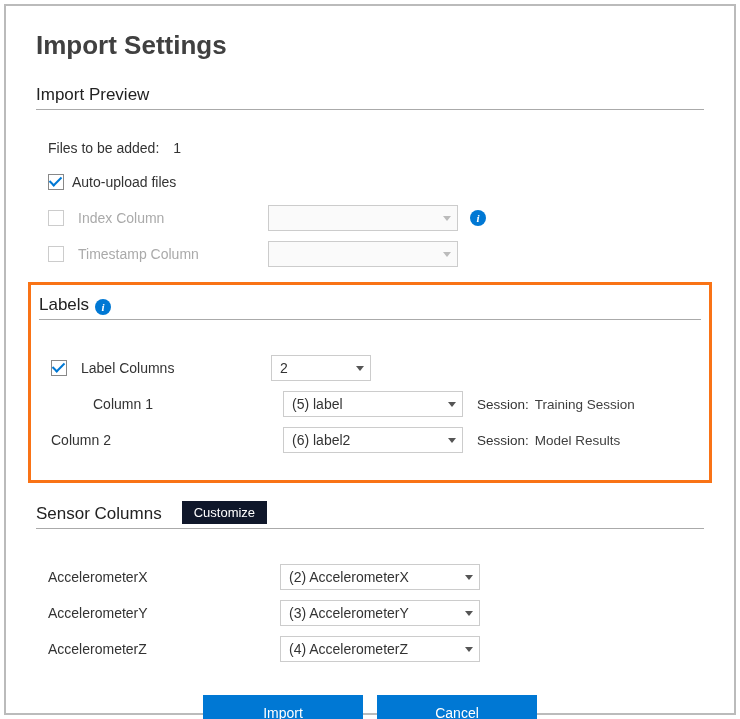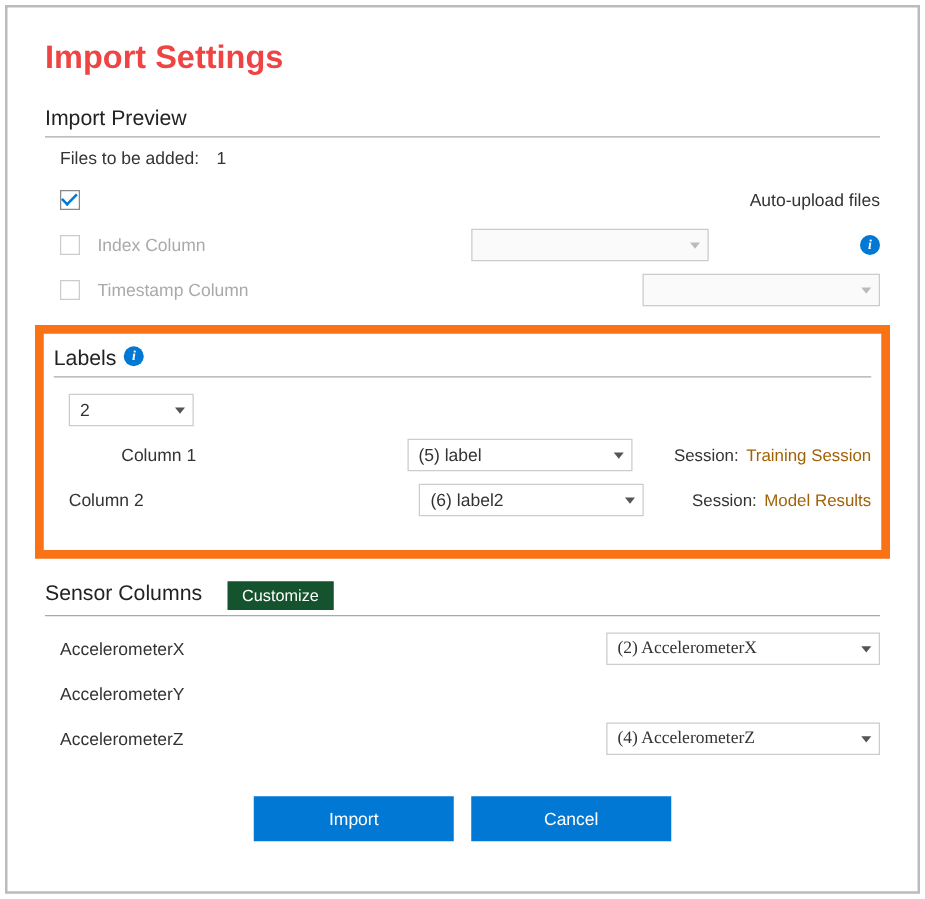--- a/index.html
+++ b/index.html
@@ -10,41 +10,40 @@
       background: #fff;
       padding: 4px;
     }
     .outer {
       border: 2px solid #bbb;
       padding: 24px 30px 24px 30px;
       width: 732px;
       height: 711px;
     }
     .page-title {
-      color: #ef4444;
+      color: #404040;
       font-size: 26px;
       font-weight: 700;
       margin-bottom: 24px;
     }
     .section-title {
       font-size: 17px;
       color: #222;
       border-bottom: 1px solid #aaa;
       padding-bottom: 4px;
-      margin-bottom: 8px;
-      display: flex;
-      align-items: flex-start;
+      margin-bottom: 30px;
+      display: flex;
+      align-items: flex-end;
       gap: 6px;
     }
     .row {
       display: flex;
       align-items: center;
       min-height: 36px;
       padding-left: 12px;
-      justify-content: space-between;
     }
     .label-col {
       width: 220px;
       display: flex;
       align-items: center;
       gap: 6px;
     }
     .files-row {
       padding-left: 12px;
       margin-bottom: 8px;
@@ -95,54 +94,54 @@
     }
     .select.disabled { background: #fafafa; cursor: default; }
     .select .caret {
       width: 0; height: 0;
       border-left: 4px solid transparent;
       border-right: 4px solid transparent;
       border-top: 5px solid #555;
     }
     .select.disabled .caret { border-top-color: #bbb; }
     .w190 { width: 190px; }
-    .w200 { width: 219px; font-family: Liberation Serif, serif; }
+    .w200 { width: 200px; }
     .w180 { width: 180px; }
     .w100 { width: 100px; }
     .info-icon {
       width: 16px;
       height: 16px;
       border-radius: 50%;
       background: #0078d4;
       color: #fff;
       font-size: 11px;
       font-weight: bold;
       font-style: italic;
       font-family: Georgia, serif;
       display: inline-flex;
       align-items: center;
       justify-content: center;
       cursor: pointer;
     }
     .red-box {
-      border: 7px solid #f97316;
+      border: 3px solid #f97316;
       margin: 10px -8px 18px -8px;
       padding: 10px 8px 22px 8px;
     }
     .red-box .section-title { margin-top: 0; }
     .session-col {
       display: flex;
       align-items: center;
       gap: 6px;
       margin-left: 14px;
       font-size: 13.5px;
     }
-    .link { color: #a16207; cursor: pointer; }
+    .link { color: #404040; cursor: pointer; }
     .customize-btn {
-      background: #14532d;
+      background: #0f172a;
       color: #fff;
       border: none;
       font-size: 13px;
       padding: 4px 12px;
       margin-left: 14px;
       cursor: pointer;
     }
     .button-row {
       display: flex;
       justify-content: center;
@@ -203,20 +202,24 @@
     </div>
   </div>
 
   <div class="red-box">
     <div class="section-title">
       <span>Labels</span>
       <span class="info-icon">i</span>
     </div>
 
     <div class="row">
+      <div class="label-col">
+        <span class="checkbox checked"></span>
+        <span>Label Columns</span>
+      </div>
       <div class="select w100">
         <span>2</span>
         <span class="caret"></span>
       </div>
     </div>
 
     <div class="row">
       <div class="label-col">
         <span style="margin-left:42px">Column 1</span>
       </div>
@@ -261,20 +264,24 @@
       <span>(2) AccelerometerX</span>
       <span class="caret"></span>
     </div>
   </div>
 
   <div class="row">
     <div class="label-col">
       <span>AccelerometerY</span>
     </div>
     <div style="width:12px"></div>
+    <div class="select w200">
+      <span>(3) AccelerometerY</span>
+      <span class="caret"></span>
+    </div>
   </div>
 
   <div class="row">
     <div class="label-col">
       <span>AccelerometerZ</span>
     </div>
     <div style="width:12px"></div>
     <div class="select w200">
       <span>(4) AccelerometerZ</span>
       <span class="caret"></span>

